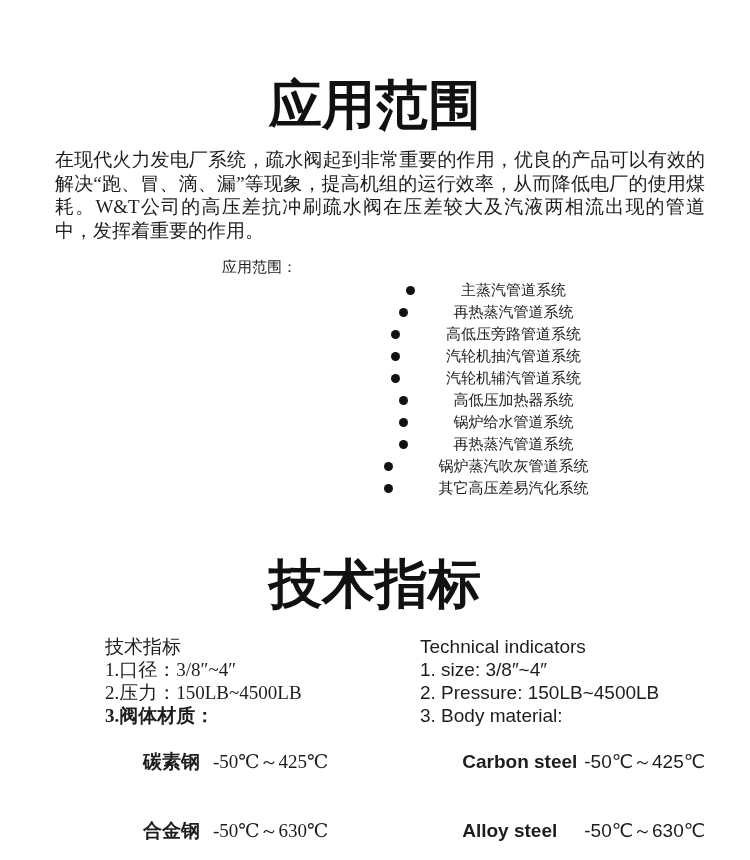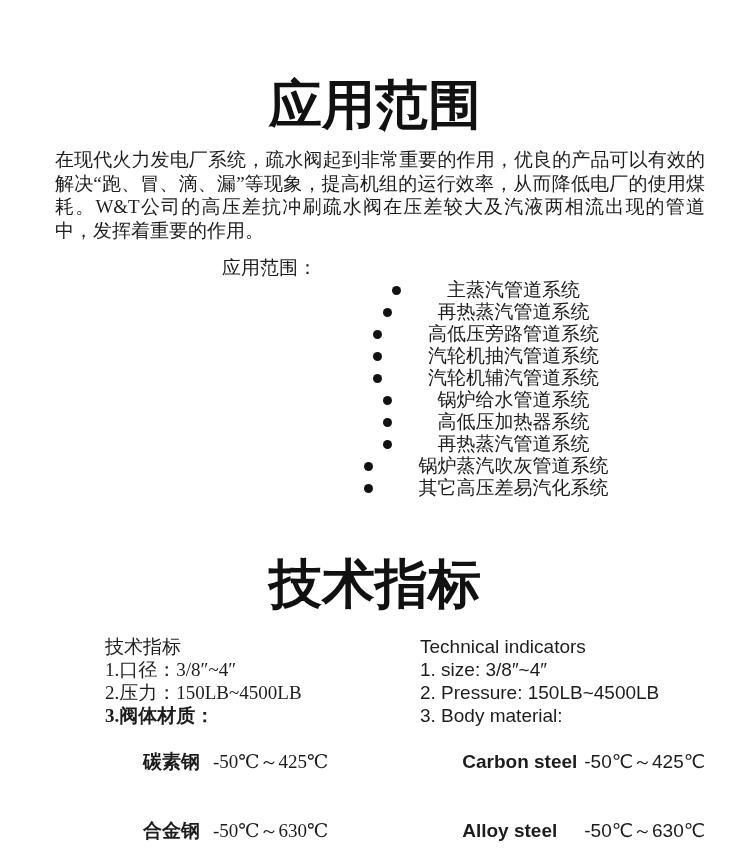--- a/index.html
+++ b/index.html
@@ -25,21 +25,21 @@
 
   .para {
     width: 650px;
     margin: 14px 0 0 55px;
     font-size: 19px;
     line-height: 23.5px;
     text-align: justify;
     color: #1d1d1d;
   }
 
-  .app-list { margin: 15px 0 0 222px; font-size: 19px; }
+  .app-list { margin: 15px 0 0 222px; font-size: 15px; }
   .list-header { line-height: 21px; margin-bottom: 1px; }
   ul.items { list-style: none; margin: 0; padding: 0; }
   li.item { display: flex; align-items: center; height: 22px; justify-content: center; }
   .dot {
     width: 9px; height: 9px; border-radius: 50%;
     background: #121212; margin-right: 46px; flex: none;
   }
 
   .spec-cols {
     display: flex;
@@ -81,25 +81,25 @@
       <li class="item">
         <span class="dot"></span>
         <span>汽轮机抽汽管道系统</span>
       </li>
       <li class="item">
         <span class="dot"></span>
         <span>汽轮机辅汽管道系统</span>
       </li>
       <li class="item">
         <span class="dot"></span>
-        <span>锅炉给水管道系统</span>
+        <span>高低压加热器系统</span>
       </li>
       <li class="item">
         <span class="dot"></span>
-        <span>高低压加热器系统</span>
+        <span>锅炉给水管道系统</span>
       </li>
       <li class="item">
         <span class="dot"></span>
         <span>再热蒸汽管道系统</span>
       </li>
       <li class="item">
         <span class="dot"></span>
         <span>锅炉蒸汽吹灰管道系统</span>
       </li>
       <li class="item">

